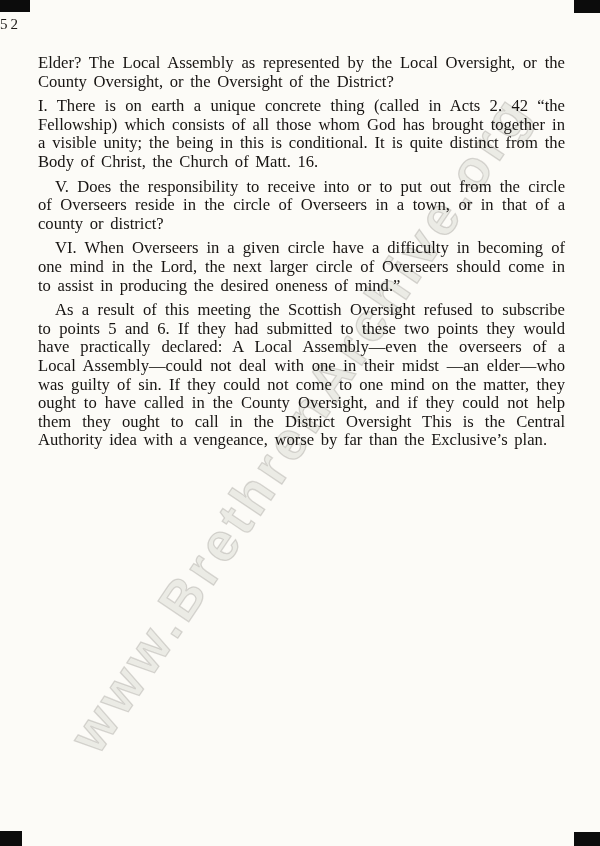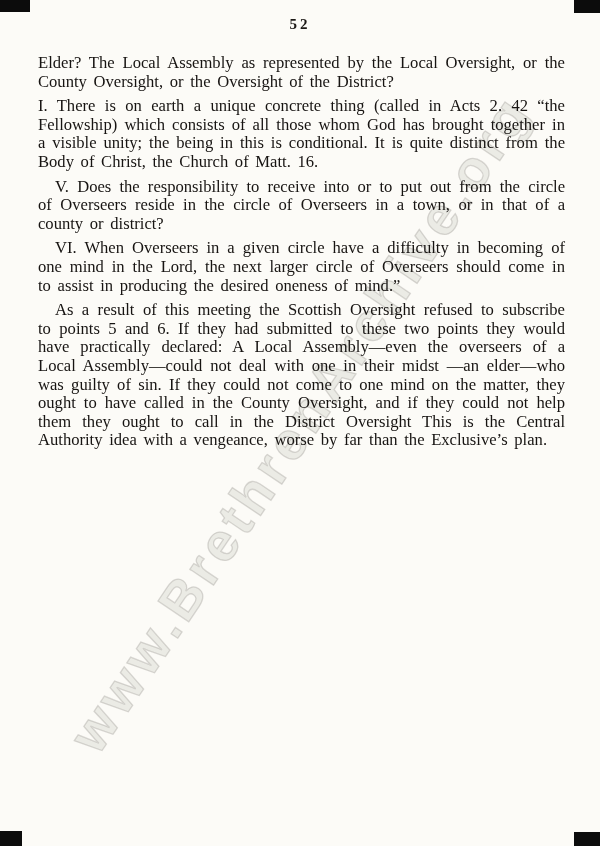--- a/index.html
+++ b/index.html
@@ -25,23 +25,22 @@
   .corner.tl { top: 0; left: 0; width: 30px; height: 12px; }
   .corner.tr { top: 0; right: 0; width: 26px; height: 13px; }
   .corner.bl { bottom: 0; left: 0; width: 22px; height: 15px; }
   .corner.br { bottom: 0; right: 0; width: 26px; height: 14px; }
 
   .page-number {
     position: absolute;
     top: 16px;
     left: 0;
     right: 0;
-    text-align: center;
     font-size: 15px;
-    font-weight: bold;
+    font-weight: normal;
     letter-spacing: 3px;
     color: #1c1916;
   }
 
   .watermark {
     position: absolute;
     top: 423px;
     left: 300px;
     transform: translate(-50%, -50%) rotate(-56deg);
     transform-origin: center center;

